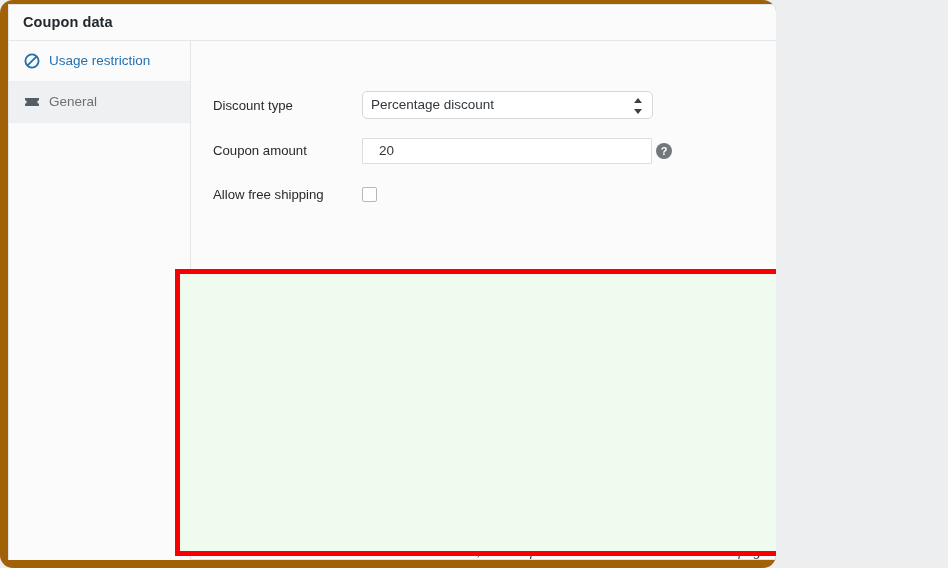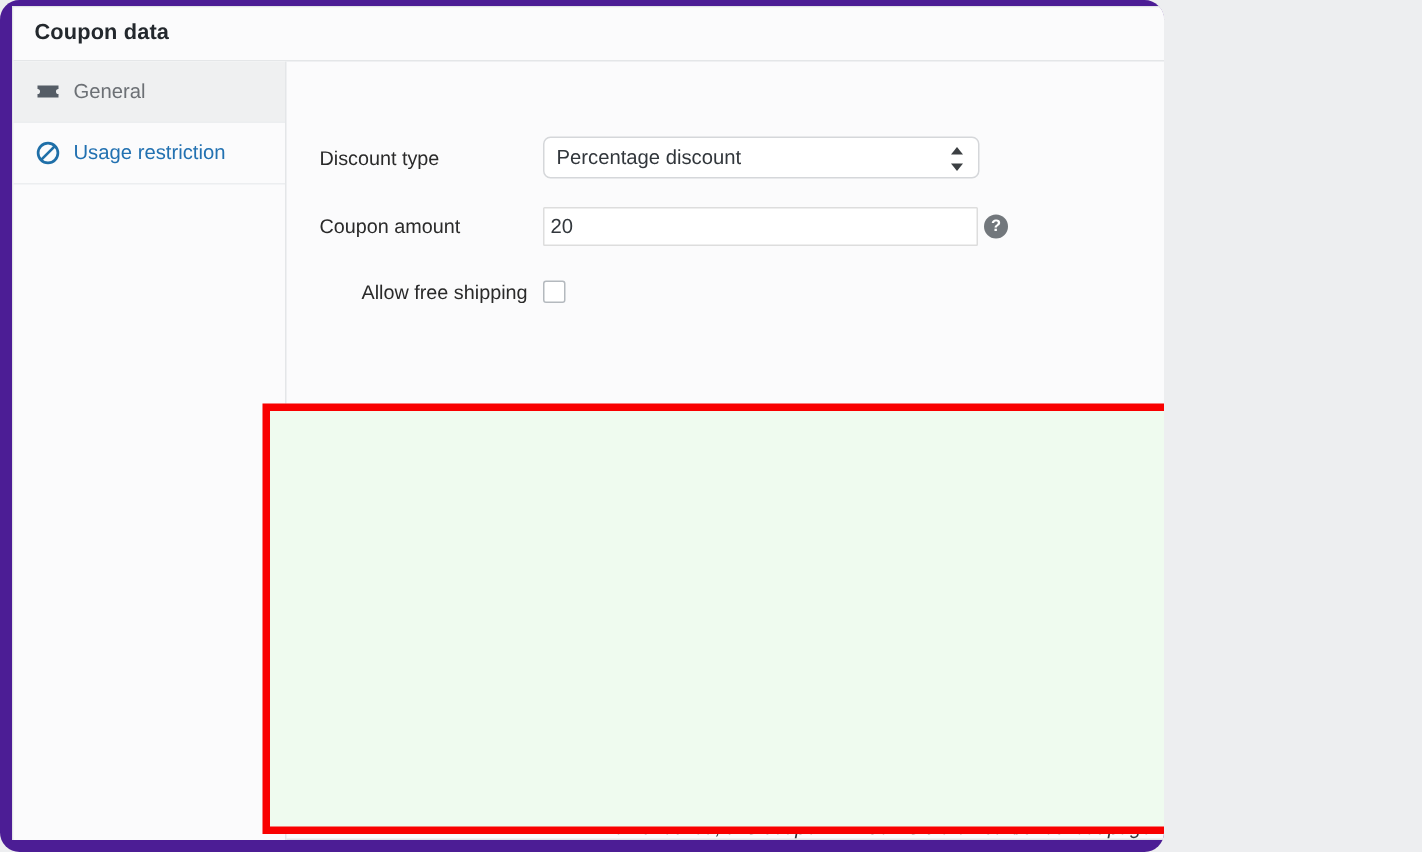--- a/index.html
+++ b/index.html
@@ -6,21 +6,21 @@
     margin: 0;
     padding: 0;
     background: #edeef0;
     font-family: "Liberation Sans", sans-serif;
   }
   #screen {
     position: relative;
     width: 776px;
     height: 568px;
     overflow: hidden;
-    background: #4c1d95;
+    background: #a16207;
     border-radius: 13px;
   }
 
   
   .panel {
     position: absolute;
     left: 8px;
     top: 4px;
     width: 932px;
     height: 556px;
@@ -127,21 +127,21 @@
   }
   .text-input {
     position: absolute;
     box-sizing: border-box;
     height: 26px;
     border: 1px solid #ddd;
     background: #fff;
     font-family: "Liberation Sans", sans-serif;
     font-size: 13.5px;
     color: #32373c;
-    padding: 0 4px;
+    padding: 0 16px;
     line-height: 24px;
     border-radius: 1px;
   }
   .text-input.placeholder {
     color: #9aa0a6;
   }
 
   .select-box {
     position: absolute;
     box-sizing: border-box;
@@ -245,59 +245,59 @@
       <div class="panel-title">Coupon data</div>
       <div class="collapse-toggle">
         <div class="tri"></div>
       </div>
     </div>
 
     <div class="panel-body">
 
       <div class="sidebar">
 
-        <div class="side-item active">
-          <span class="side-icon">
-            <svg width="18" height="18" viewBox="0 0 18 18">
-              <path d="M2 5 h14 v2.3 a1.7 1.7 0 0 0 0 3.4 V13 H2 v-2.3 a1.7 1.7 0 0 0 0-3.4 Z" fill="#555d66"></path>
-            </svg>
-          </span>
-          <span class="side-label">General</span>
-        </div>
-
         <div class="side-item">
           <span class="side-icon">
             <svg width="18" height="18" viewBox="0 0 18 18">
               <circle cx="9" cy="9" r="6.6" fill="none" stroke="#1f6fa8" stroke-width="1.8"></circle>
               <line x1="4.6" y1="13.4" x2="13.4" y2="4.6" stroke="#1f6fa8" stroke-width="1.8"></line>
             </svg>
           </span>
           <span class="side-label">Usage restriction</span>
         </div>
 
+        <div class="side-item active">
+          <span class="side-icon">
+            <svg width="18" height="18" viewBox="0 0 18 18">
+              <path d="M2 5 h14 v2.3 a1.7 1.7 0 0 0 0 3.4 V13 H2 v-2.3 a1.7 1.7 0 0 0 0-3.4 Z" fill="#555d66"></path>
+            </svg>
+          </span>
+          <span class="side-label">General</span>
+        </div>
+
 
 
       </div>
 
       <div class="form-area">
 
         <div class="field-label" style="left:21px; top:56px;">Discount type</div>
         <div class="select-box" style="left:170px; top:50px; width:291px;">
           <span>Percentage discount</span>
           <span class="select-arrows">
             <span class="up"></span>
             <span class="dn"></span>
           </span>
         </div>
 
         <div class="field-label" style="left:21px; top:101px;">Coupon amount</div>
         <div class="text-input" style="left:170px; top:97px; width:290px;">20</div>
         <div class="help-icon" style="left:464px; top:102px;">?</div>
 
-        <div class="field-label" style="left:21px; top:145px;margin-left:28px;">Allow free shipping</div>
+        <div class="field-label" style="left:21px; top:145px;">Allow free shipping</div>
         <div class="cbox" style="left:170px; top:146px;"></div>
 
         <div class="field-label" style="left:21px; top:244px;">Coupon expiry date</div>
         <div class="text-input" style="left:170px; top:239px; width:290px;">2019-12-31</div>
 
         <div class="field-label" style="left:21px; top:298px;">Coupon expiry time</div>
         <div class="text-input" style="left:170px; top:293px; width:290px;">23:59</div>
         <div class="help-icon" style="left:464px; top:298px;">?</div>
 
         <div class="field-label" style="left:21px; top:342px;">Max discount</div>

